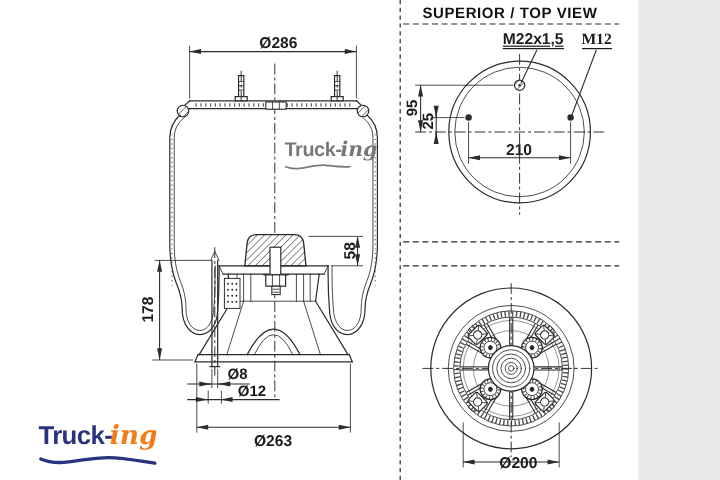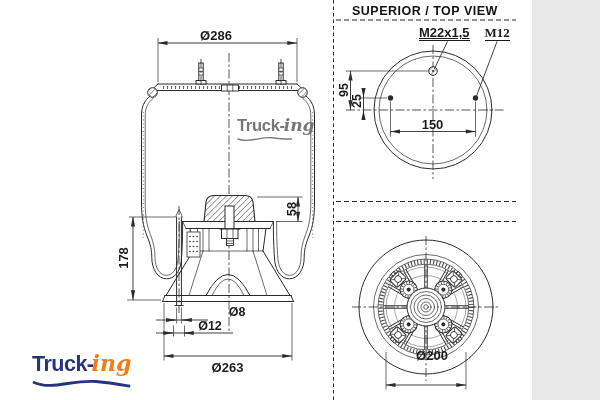--- a/index.html
+++ b/index.html
@@ -282,32 +282,32 @@
     <line class="ext" x1="386" y1="352" x2="386" y2="389.5"></line>
     <line class="ext" x1="466" y1="352" x2="466" y2="389.5"></line>
     <line class="dim" x1="386" y1="385" x2="466" y2="385" marker-start="url(#as)" marker-end="url(#ae)"></line>
   </g>
 
   <path d="M 34,382.5 C 52,390.5 72,379.5 96,381.5 C 110,382.7 120,384.5 129,386" stroke="#29337f" stroke-width="2.8" fill="none" stroke-linecap="round"></path>
 </svg>
 
 <div class="hdr" style="left:352px;top:4px;">SUPERIOR / TOP VIEW</div>
 
-<div class="lbl hc" style="left:216px;top:28.5px;">Ø286</div>
+<div class="lbl hc" style="left:232px;top:28.5px;">Ø286</div>
 <div class="lbl vr" style="left:122.5px;top:258px;">178</div>
 <div class="lbl vr" style="left:290.5px;top:209px;">58</div>
-<div class="lbl hc sm" style="left:198px;top:306px;margin-left:39px;">Ø8</div>
+<div class="lbl hc sm" style="left:198px;top:306px;">Ø8</div>
 <div class="lbl hc sm" style="left:210px;top:319.5px;">Ø12</div>
 <div class="lbl hc" style="left:227.5px;top:361px;">Ø263</div>
 
 <div class="lbl ul" style="left:419px;top:26px;text-decoration:underline;">M22x1,5</div>
 <div class="lbl ul" style="left:484.5px;top:26px;font-family:Liberation Serif, serif;">M12</div>
 <div class="lbl vr sm" style="left:343.5px;top:90px;">95</div>
 <div class="lbl vr sm" style="left:356.5px;top:101px;">25</div>
-<div class="lbl hc" style="left:432.5px;top:117.5px;">150</div>
-
-<div class="lbl hc" style="left:424px;top:349px;padding-left:16px;">Ø200</div>
+<div class="lbl hc" style="left:432.5px;top:117.5px;">210</div>
+
+<div class="lbl hc" style="left:424px;top:379px;padding-left:16px;">Ø200</div>
 
 <div class="wm"><span class="p1">Truck-</span><span class="p2">ing</span></div>
 
 <div class="logo"><span class="p1">Truck-</span><span class="p2">ing</span></div>
 
 </div>
 
 </body></html>

